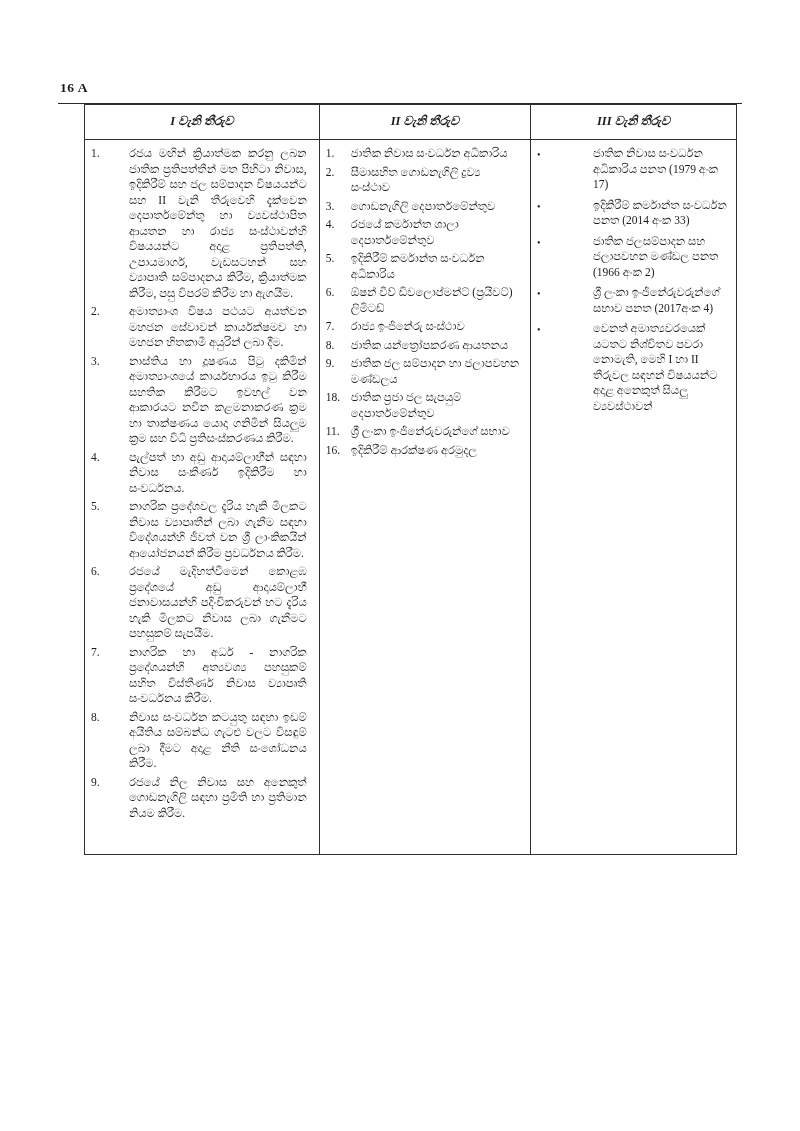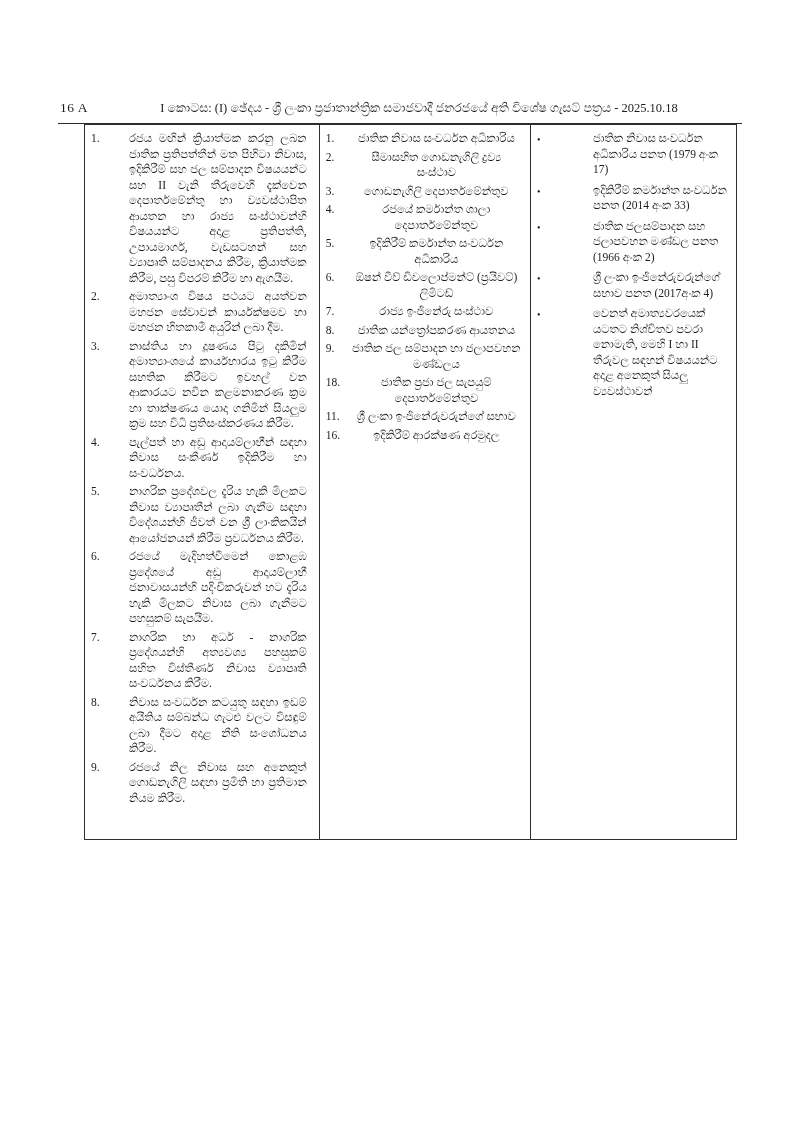--- a/index.html
+++ b/index.html
@@ -4,21 +4,22 @@
 <style>
   * { margin:0; padding:0; box-sizing:border-box; }
   html,body { background:#e8e8e8; }
   .page {
     width:800px; height:1131px; margin:0 auto; background:#ffffff;
     font-family:"Liberation Serif","DejaVu Serif",serif;
     color:#1c1c1c; position:relative; overflow:hidden;
   }
   .page-header {
     display:flex; align-items:baseline;
-    padding:100px 60px 0 60px;
+    padding:80px 60px 0 60px;
+    font-weight:bold;
   }
   .page-num { font-size:13.5px; letter-spacing:0.5px; white-space:nowrap; }
   .header-title { flex:1; text-align:center; font-size:12.5px; padding-left:10px; }
   .header-rule {
     margin:7px 58px 0 58px; border-top:1.6px solid #2a2a2a; height:0;
   }
   .section-heading {
     margin:20px 0 11px 165px; font-size:12.5px; font-weight:bold;
   }
   table.gazette {
@@ -38,46 +39,50 @@
     font-size:11.5px; font-weight:normal; font-style:italic;
     text-align:center; padding:8px 14px 12px 14px; line-height:15px;
   }
   td.body-cell {
     vertical-align:top; padding:6px 8px 30px 6px;
     font-size:11.5px; line-height:15.5px;
   }
   .item { display:flex; margin-bottom:3px; }
   .item .num { flex:none; width:22px; text-align:left; }
   .col2 .item .num { width:25px; }
-  .item .txt { flex:1;text-align:center; }
+  .item .txt { flex:1; }
   .col1 .item .txt { text-align:justify; padding-right:4px;margin-left:16px; }
   .bullet-item { display:flex; margin-bottom:5px; }
   .bullet-item .marker { flex:none; width:17px; font-size:10px; padding-top:1px; }
   .bullet-item .txt { flex:1;margin-left:39px; }
 </style>
 </head>
 <body>
 
 <div class="page">
 
   <div class="page-header">
     <span class="page-num">16 A</span>
-    <span class="header-title">I කොටස: (I) ඡේදය - ශ්‍රී ලංකා ප්‍රජාතාන්ත්‍රික සමාජවාදී ජනරජයේ අති විශේෂ ගැසට් පත්‍රය - 2025.10.18</span>
   </div>
 
   <div class="header-rule"></div>
 
 
   <table class="gazette">
     <colgroup>
       <col class="c1">
         <col class="c2">
         <col class="c3">
     </colgroup>
     <thead>
+      <tr>
+        <th class="col-title">I වැනි තීරුව</th>
+        <th class="col-title">II වැනි තීරුව</th>
+        <th class="col-title">III වැනි තීරුව</th>
+      </tr>
     </thead>
     <tbody>
       <tr>
         <td class="body-cell col1">
 
             <div class="item">
               <span class="num">1.</span>
               <span class="txt">රජය මඟින් ක්‍රියාත්මක කරනු ලබන ජාතික ප්‍රතිපත්තීන් මත පිහිටා නිවාස, ඉදිකිරීම් සහ ජල සම්පාදන විෂයයන්ට සහ II වැනි තීරුවෙහි දැක්වෙන දෙපාර්තමේන්තු හා ව්‍යවස්ථාපිත ආයතන හා රාජ්‍ය සංස්ථාවන්හි විෂයයන්ට අදාළ ප්‍රතිපත්ති, උපායමාර්ග, වැඩසටහන් සහ ව්‍යාපෘති සම්පාදනය කිරීම, ක්‍රියාත්මක කිරීම, පසු විපරම් කිරීම හා ඇගයීම.</span>
             </div>
 

